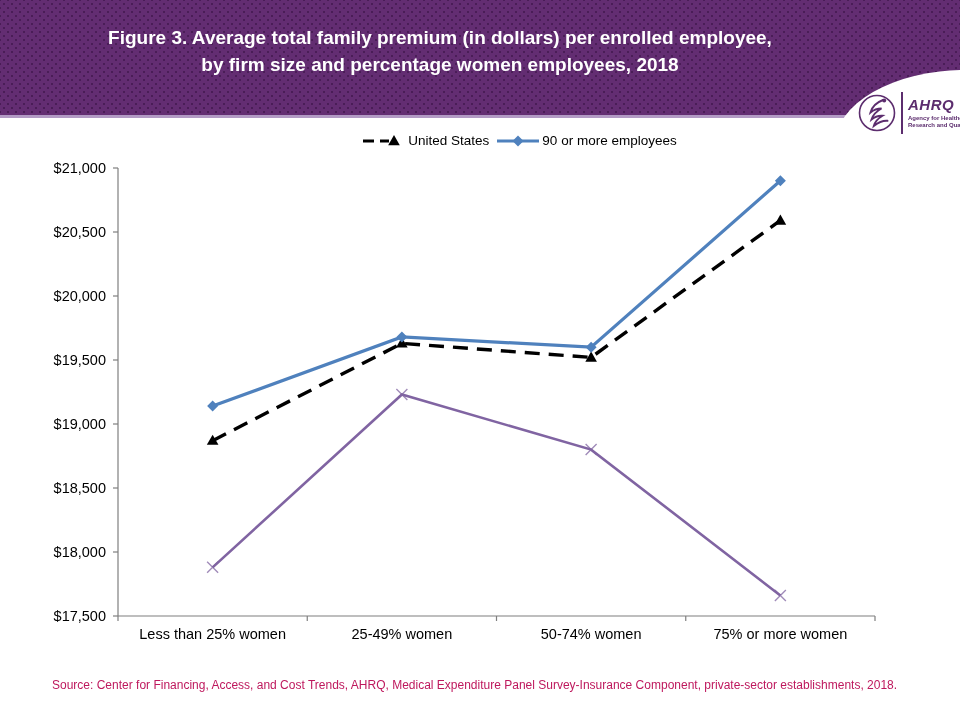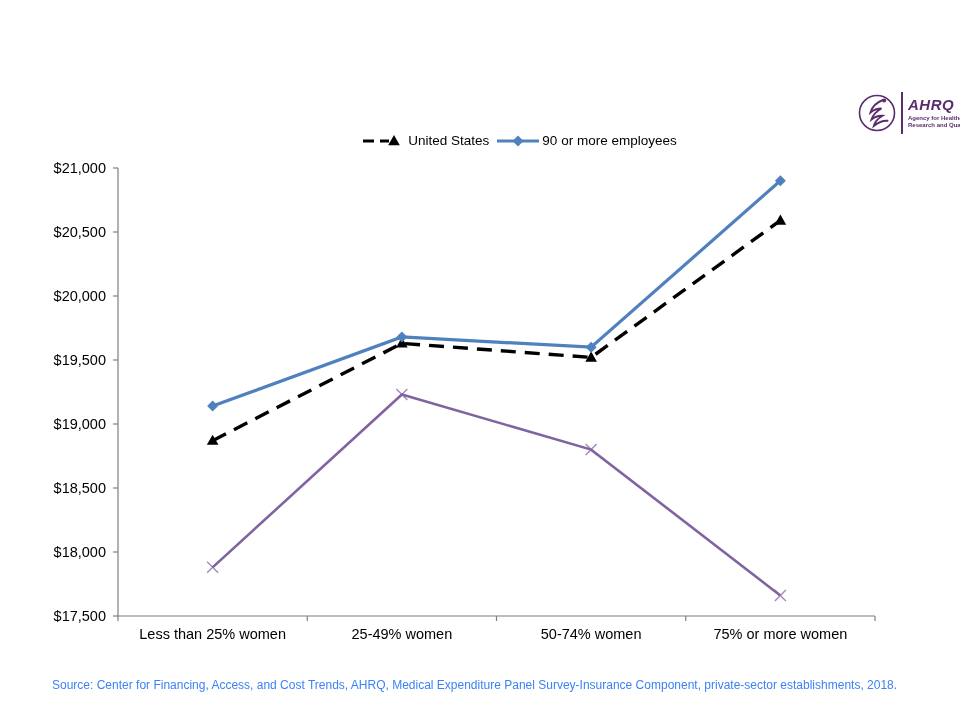--- a/index.html
+++ b/index.html
@@ -45,21 +45,21 @@
     font-size:13.5px;color:#000;z-index:1;
   }
   .legend-item{display:flex;align-items:center;gap:3px;}
 
   
   #chart-svg{position:absolute;left:0;top:0;width:960px;height:720px;z-index:0;}
 
   
   .source{
     position:absolute;left:52px;top:678px;width:890px;
-    font-size:12px;color:#3b82f6;
+    font-size:12px;color:#be185d;
   }
 </style>
 </head>
 <body>
 
 <div class="page">
 
   <svg id="chart-svg" viewBox="0 0 960 720">
       <line x1="118" y1="168" x2="118" y2="616" stroke="#7f7f7f" stroke-width="1.2"></line>
       <line x1="118" y1="616" x2="875" y2="616" stroke="#7f7f7f" stroke-width="1.2"></line>
@@ -104,20 +104,26 @@
       </g>
       <g>
         <polyline points="212.625,406.08000000000004 401.875,336.96000000000004 591.125,347.20000000000005 780.375,180.8" fill="none" stroke="#4f81bd" stroke-width="3.2"></polyline>
         <path d="M212.625 400.58000000000004 L218.125 406.08000000000004 L212.625 411.58000000000004 L207.125 406.08000000000004 Z" fill="#4f81bd"></path>
         <path d="M401.875 331.46000000000004 L407.375 336.96000000000004 L401.875 342.46000000000004 L396.375 336.96000000000004 Z" fill="#4f81bd"></path>
         <path d="M591.125 341.70000000000005 L596.625 347.20000000000005 L591.125 352.70000000000005 L585.625 347.20000000000005 Z" fill="#4f81bd"></path>
         <path d="M780.375 175.3 L785.875 180.8 L780.375 186.3 L774.875 180.8 Z" fill="#4f81bd"></path>
       </g>
     </svg>
 
+  <div class="header">
+    <div class="title-wrap">
+      <div>Figure 3. Average total family premium (in dollars) per enrolled employee,</div>
+      <div>by firm size and percentage women employees, 2018</div>
+    </div>
+  </div>
 
   <div class="logo-bubble">
     <div class="logo-content">
       <svg width="40" height="40" viewBox="0 0 40 40">
         <circle cx="20" cy="20" r="17.5" fill="none" stroke="#5c2d6e" stroke-width="1.6"></circle>
         <path d="M26 7 C18 10 15 14 13.5 19.5 C17 16.5 20 15.5 24.5 15.5 C19 18.5 16 21.5 14.5 26.5 C18 23.5 21 22.5 25.5 22.8 C21 25.5 18 28.5 16.8 33 C22 29 27 27.5 30.5 27.8" fill="none" stroke="#5c2d6e" stroke-width="1.9" stroke-linecap="round"></path>
         <circle cx="27.2" cy="7.5" r="2" fill="#5c2d6e"></circle>
       </svg>
       <div class="logo-divider"></div>
       <div class="ahrq-text">

